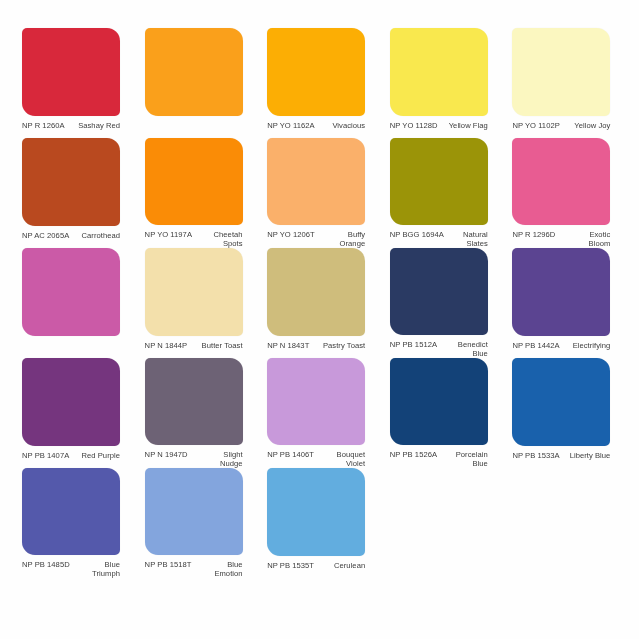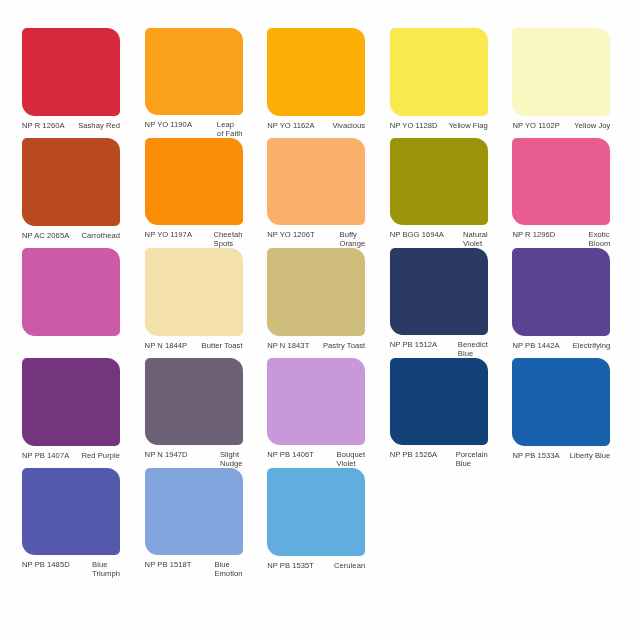--- a/index.html
+++ b/index.html
@@ -56,44 +56,39 @@
     line-height: 9.2px;
     color: #3c3c3c;
     letter-spacing: 0.05px;
     white-space: nowrap;
   }
   .code {
     flex: 0 0 auto;
   }
   .name {
     flex: 0 1 auto;
-    text-align: left;
+    text-align: right;
     white-space: pre-line;
     padding-left: 4px;
   }
 </style>
 </head>
 <body>
 
 <div id="chart">
   <div class="grid">
       <div class="cell">
         <div class="swatch" style="background: rgb(216, 40, 59);"></div>
         <div class="label">
           <span class="code">NP R 1260A</span>
           <span class="name">Sashay Red</span>
         </div>
       </div>
       <div class="cell">
         <div class="swatch" style="background: rgb(250, 160, 27);"></div>
-        <div class="label">
-          <span class="code">NP YO 1190A</span>
-          <span class="name">Leap
-of Faith</span>
-        </div>
       </div>
       <div class="cell">
         <div class="swatch" style="background: rgb(252, 174, 4);"></div>
         <div class="label">
           <span class="code">NP YO 1162A</span>
           <span class="name">Vivacious</span>
         </div>
       </div>
       <div class="cell">
         <div class="swatch" style="background: rgb(249, 232, 78);"></div>
@@ -130,21 +125,21 @@
           <span class="code">NP YO 1206T</span>
           <span class="name">Buffy
 Orange</span>
         </div>
       </div>
       <div class="cell">
         <div class="swatch" style="background: rgb(155, 148, 8);"></div>
         <div class="label">
           <span class="code">NP BGG 1694A</span>
           <span class="name">Natural
-Violet</span>
+Slates</span>
         </div>
       </div>
       <div class="cell">
         <div class="swatch" style="background: rgb(232, 92, 146);"></div>
         <div class="label">
           <span class="code">NP R 1296D</span>
           <span class="name">Exotic
 Bloom</span>
         </div>
       </div>

